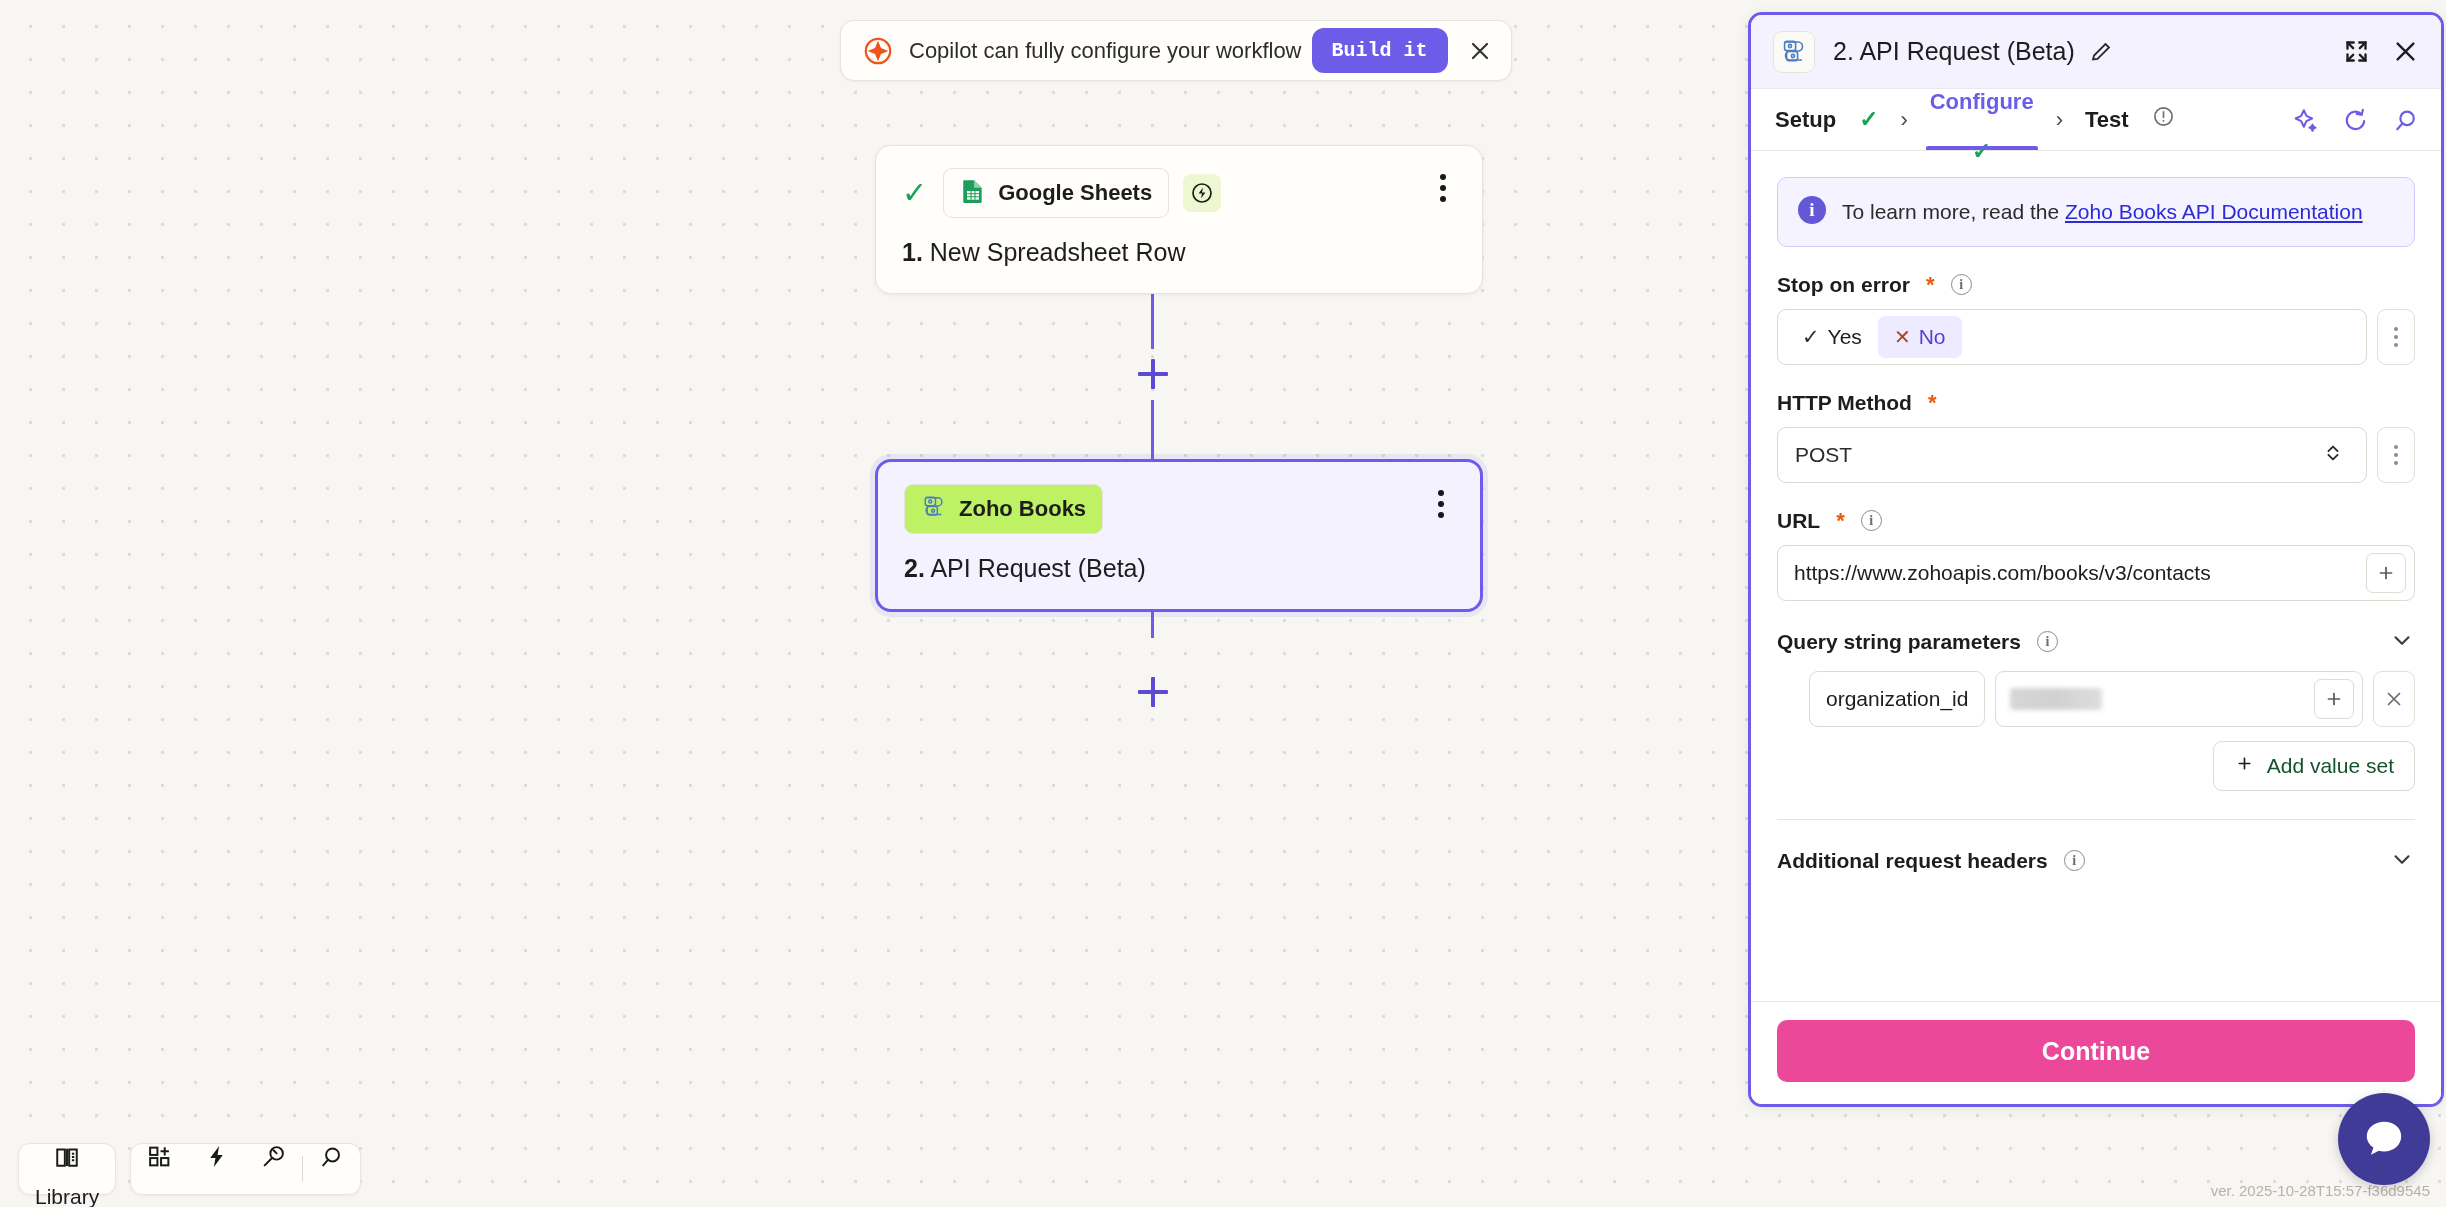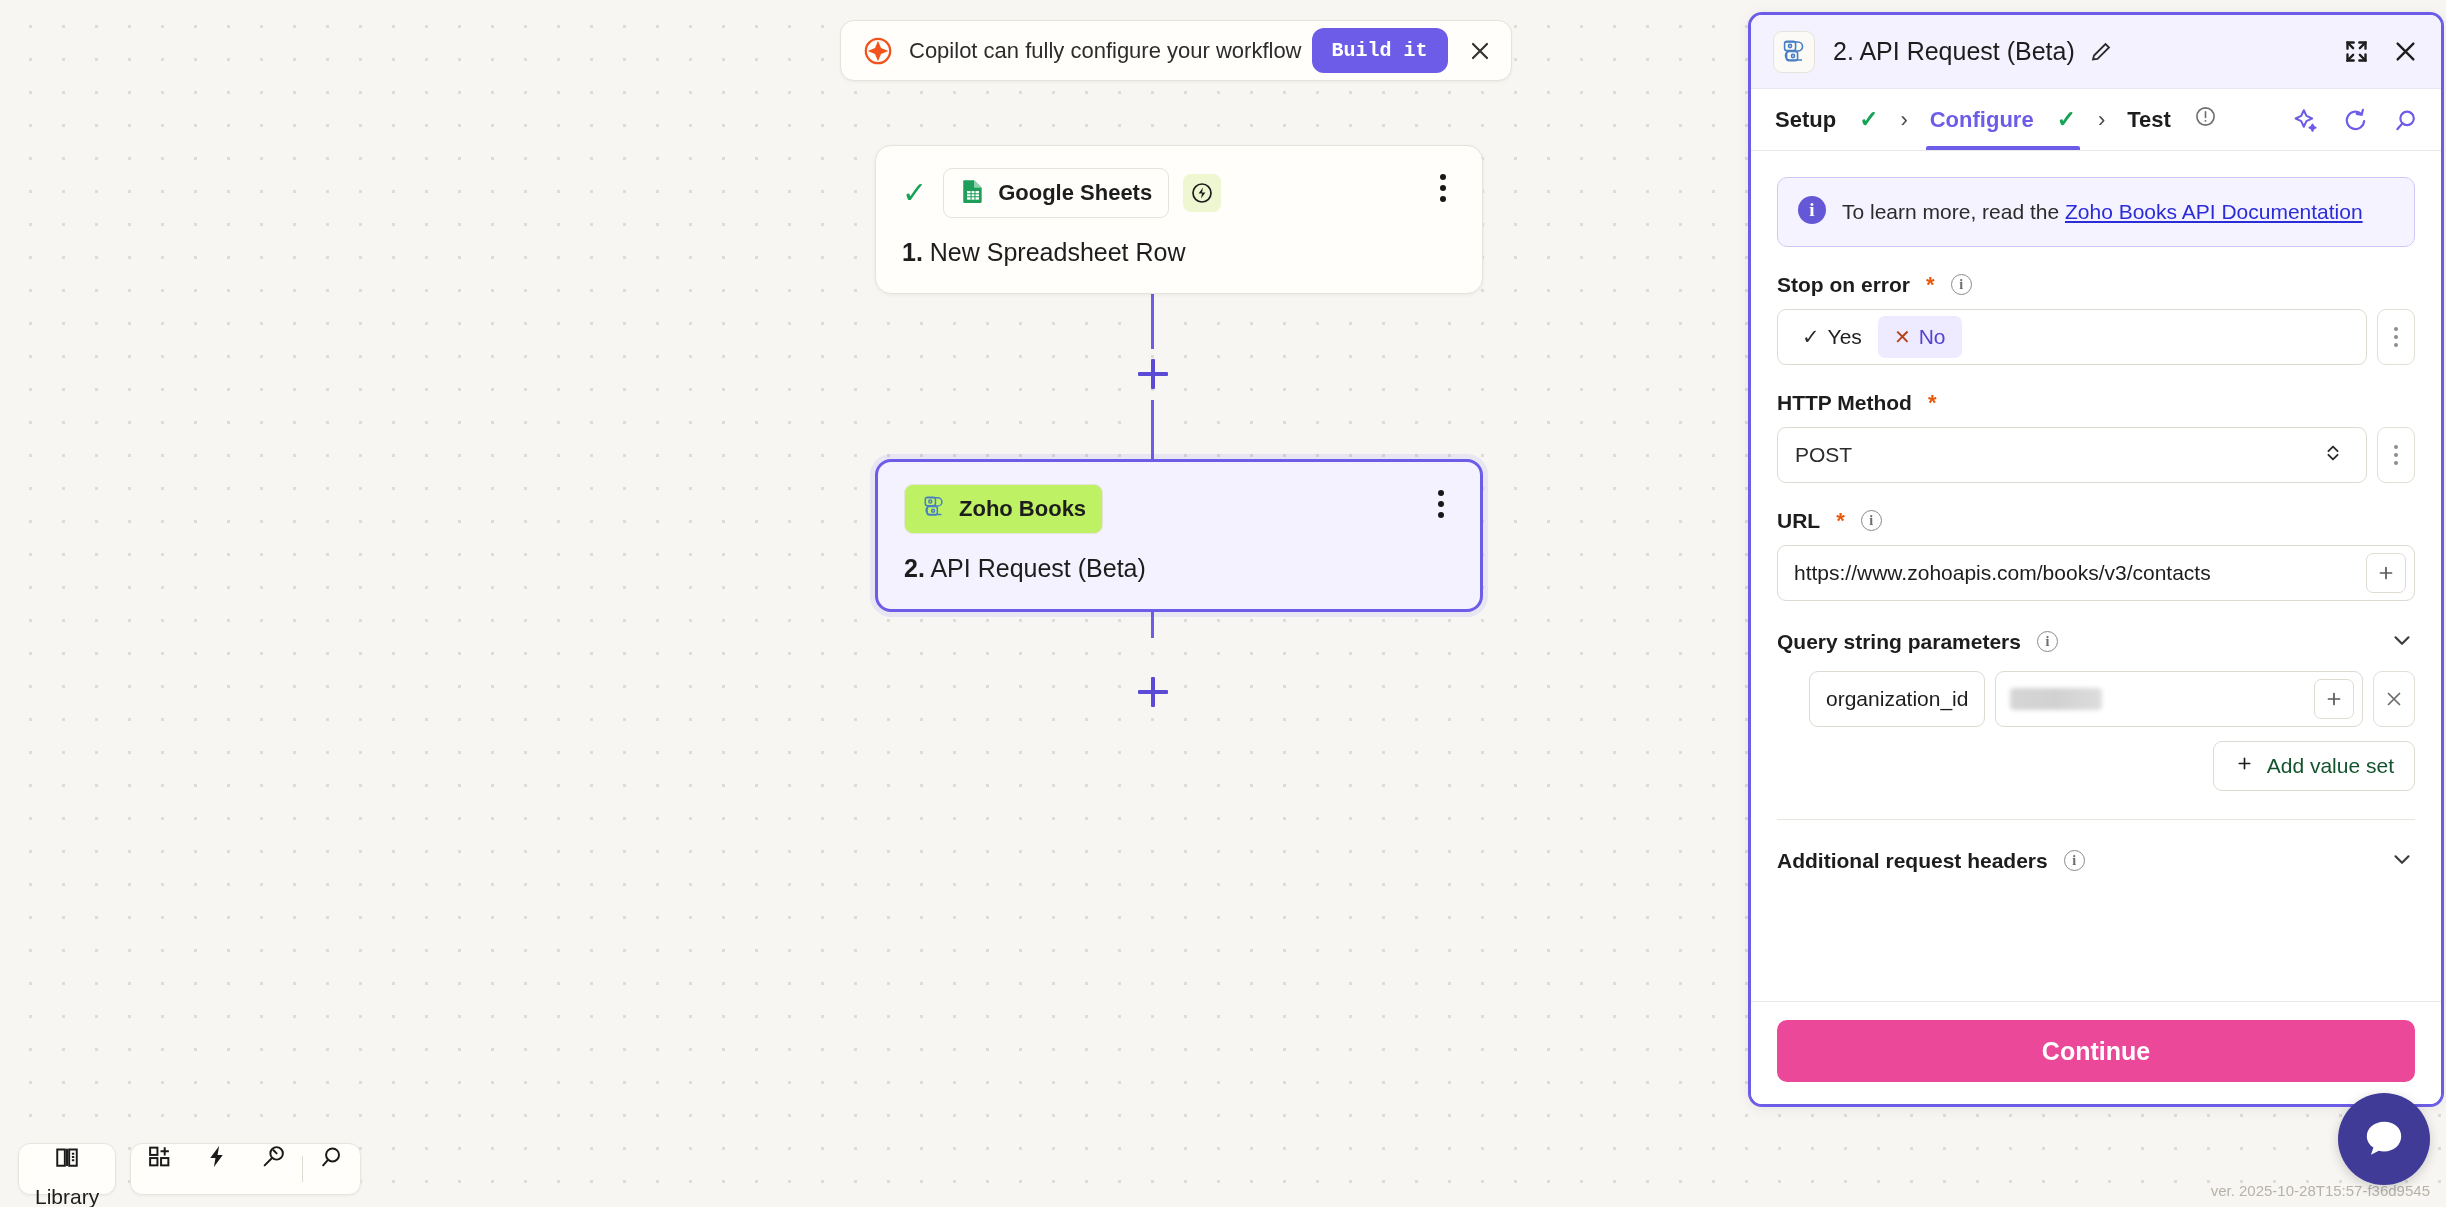--- a/index.html
+++ b/index.html
@@ -158,21 +158,21 @@
     display: flex; align-items: center;
     padding: 0 22px; border-bottom: 1px solid #eae8e3;
     background: #fff;
   }
   .tab {
     display: flex; align-items: center; gap: 23px;
     height: 100%; cursor: pointer; font-size: 22px;
     font-weight: bold; color: #1d1d1d; position: relative;
     padding: 0 2px;
   }
-  .tab.active { color: #6c5ce7; }
+  .tab.active { color: #6c5ce7; flex-direction: column; }
   .tab.active::after {
     content: ""; position: absolute; left: -2px; right: -2px; bottom: 0;
     height: 4px; background: #6c5ce7; border-radius: 2px 2px 0 0;
   }
   .tab-sep { margin: 0 20px; color: #4a4a4a; font-size: 22px; }
   .tab-check { color: #17a355; font-size: 23px; }
   .tabbar-actions { margin-left: auto; display: flex; align-items: center; gap: 24px; }
 
   .panel-body { flex: 1 1 auto; overflow: hidden; padding: 26px 26px 0 26px; position: relative; }
 

